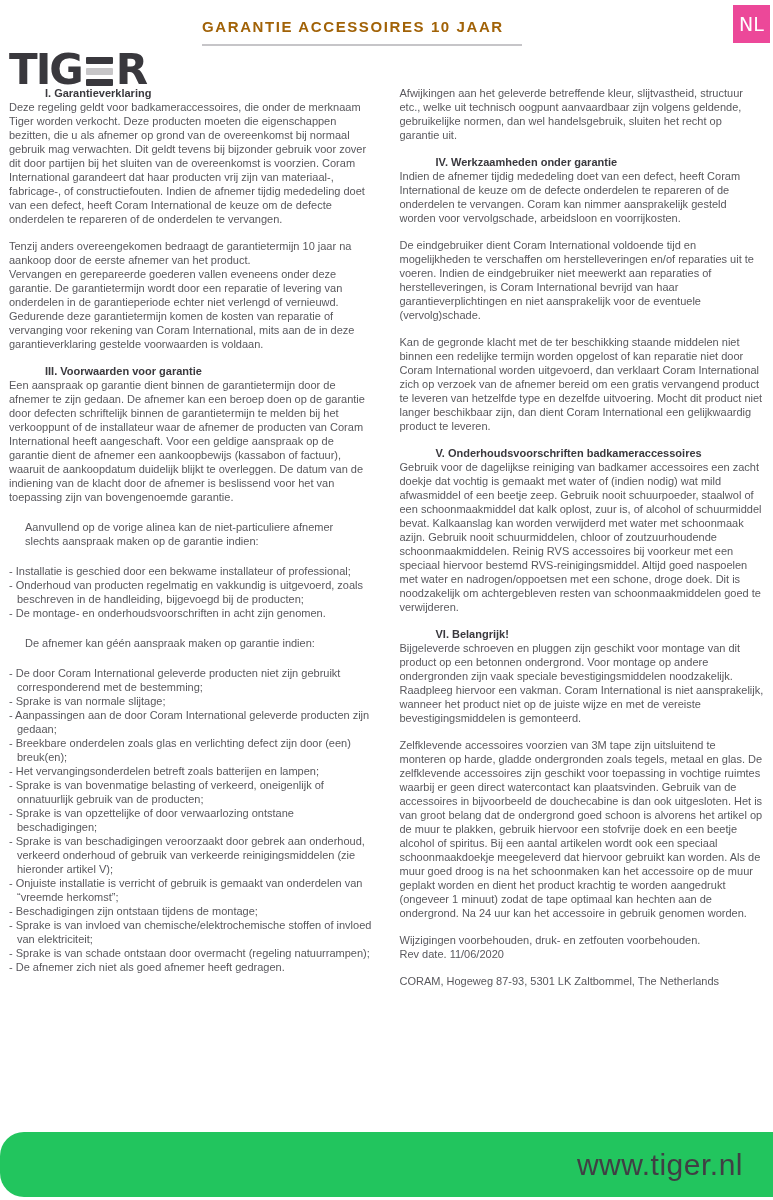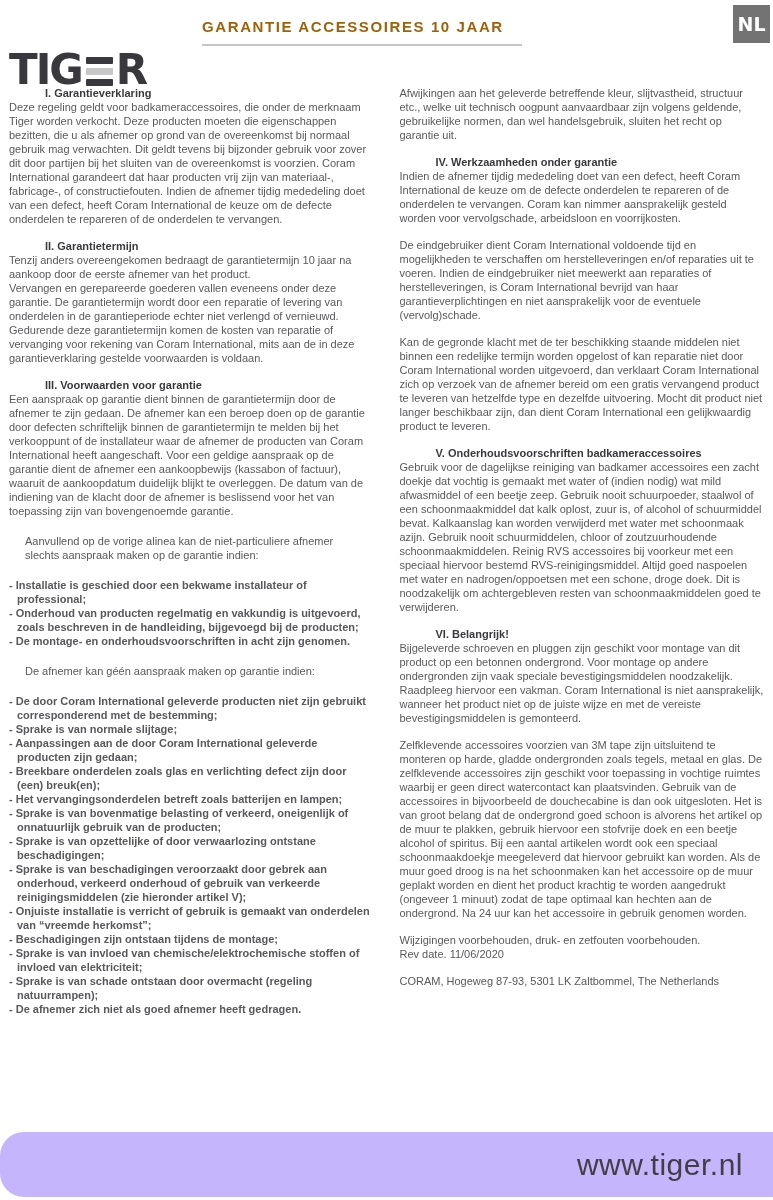--- a/index.html
+++ b/index.html
@@ -12,34 +12,34 @@
   .logo{position:absolute;left:9px;top:2px;display:flex;align-items:center;
     font-family:"DejaVu Sans",sans-serif;font-weight:bold;font-size:42px;
     letter-spacing:-2px;color:#39383d;line-height:1;margin-top:47px;}
   .logo-e{display:inline-flex;flex-direction:column;justify-content:space-between;
     width:27px;height:29px;margin:3px 3px 0 4px;}
   .logo-e .bar{display:block;width:100%;height:7px;background:#39383d;border-radius:1px;}
   .logo-e .bar.mid{background:#c7c6c8;}
   .doc-title{position:absolute;left:202px;top:18px;font-size:15px;font-weight:bold;
     letter-spacing:1.6px;color:#a16207;white-space:nowrap;}
   .title-rule{position:absolute;left:202px;top:44px;width:320px;height:2px;background:#c6c5c8;}
-  .lang-badge{position:absolute;right:3px;top:5px;width:37px;height:38px;background:#737373;
-    color:#ffffff;font-family:"DejaVu Sans",sans-serif;font-weight:bold;font-size:19px;
+  .lang-badge{position:absolute;right:3px;top:5px;width:37px;height:38px;background:#ec4899;
+    color:#ffffff;font-family:"DejaVu Sans",sans-serif;font-weight:normal;font-size:19px;
     display:flex;align-items:center;justify-content:center;letter-spacing:0;}
   
   .columns{position:absolute;left:9px;right:9px;top:86px;display:flex;gap:26px;
     font-size:11px;line-height:14px;color:#59585d;text-align:left;}
   .col{flex:1 1 0;min-width:0;}
   .heading{font-weight:bold;color:#3a393e;margin:0;padding-left:36px;}
   .para{margin:0 0 13px 0;white-space:pre-line;}
   .intro{margin:16px;white-space:pre-line;}
   .list{margin:0 0 13px 0;}
-  .list-item{padding-left:8px;text-indent:-8px;font-weight:bold;}
+  .list-item{padding-left:8px;text-indent:-8px;}
   
-  .footer{position:absolute;left:0;right:0;top:1132px;height:65px;background:#c4b5fd;
+  .footer{position:absolute;left:0;right:0;top:1132px;height:65px;background:#22c55e;
     border-radius:24px 0 0 24px;display:flex;align-items:center;justify-content:flex-end;
     padding-right:30px;box-sizing:border-box;}
   .footer-url{font-size:30px;color:#403f44;letter-spacing:0.5px;}
 </style>
 </head>
 <body>
 
 <div class="header">
   <div class="logo">
     <span>TIG</span>
@@ -52,21 +52,20 @@
   </div>
   <div class="doc-title">GARANTIE ACCESSOIRES 10 JAAR</div>
   <div class="title-rule"></div>
   <div class="lang-badge">NL</div>
 </div>
 
 <div class="columns">
   <div class="col">
       <div class="heading">I. Garantieverklaring</div>
       <div class="para">Deze regeling geldt voor badkameraccessoires, die onder de merknaam Tiger worden verkocht. Deze producten moeten die eigenschappen bezitten, die u als afnemer op grond van de overeenkomst bij normaal gebruik mag verwachten. Dit geldt tevens bij bijzonder gebruik voor zover dit door partijen bij het sluiten van de overeenkomst is voorzien. Coram International garandeert dat haar producten vrij zijn van materiaal-, fabricage-, of constructiefouten. Indien de afnemer tijdig mededeling doet van een defect, heeft Coram International de keuze om de defecte onderdelen te repareren of de onderdelen te vervangen.</div>
-      <div class="heading">II. Garantietermijn</div>
       <div class="para">Tenzij anders overeengekomen bedraagt de garantietermijn 10 jaar na aankoop door de eerste afnemer van het product.
 Vervangen en gerepareerde goederen vallen eveneens onder deze garantie. De garantietermijn wordt door een reparatie of levering van onderdelen in de garantieperiode echter niet verlengd of vernieuwd.
 Gedurende deze garantietermijn komen de kosten van reparatie of vervanging voor rekening van Coram International, mits aan de in deze garantieverklaring gestelde voorwaarden is voldaan.</div>
       <div class="heading">III. Voorwaarden voor garantie</div>
       <div class="para">Een aanspraak op garantie dient binnen de garantietermijn door de afnemer te zijn gedaan. De afnemer kan een beroep doen op de garantie door defecten schriftelijk binnen de garantietermijn te melden bij het verkooppunt of de installateur waar de afnemer de producten van Coram International heeft aangeschaft. Voor een geldige aanspraak op de garantie dient de afnemer een aankoopbewijs (kassabon of factuur), waaruit de aankoopdatum duidelijk blijkt te overleggen. De datum van de indiening van de klacht door de afnemer is beslissend voor het van toepassing zijn van bovengenoemde garantie.</div>
       <div class="intro">Aanvullend op de vorige alinea kan de niet-particuliere afnemer slechts aanspraak maken op de garantie indien:</div>
       <div class="list">
         <div class="list-item">- Installatie is geschied door een bekwame installateur of professional;</div>
         <div class="list-item">- Onderhoud van producten regelmatig en vakkundig is uitgevoerd, zoals beschreven in de handleiding, bijgevoegd bij de producten;</div>
         <div class="list-item">- De montage- en onderhoudsvoorschriften in acht zijn genomen.</div>

